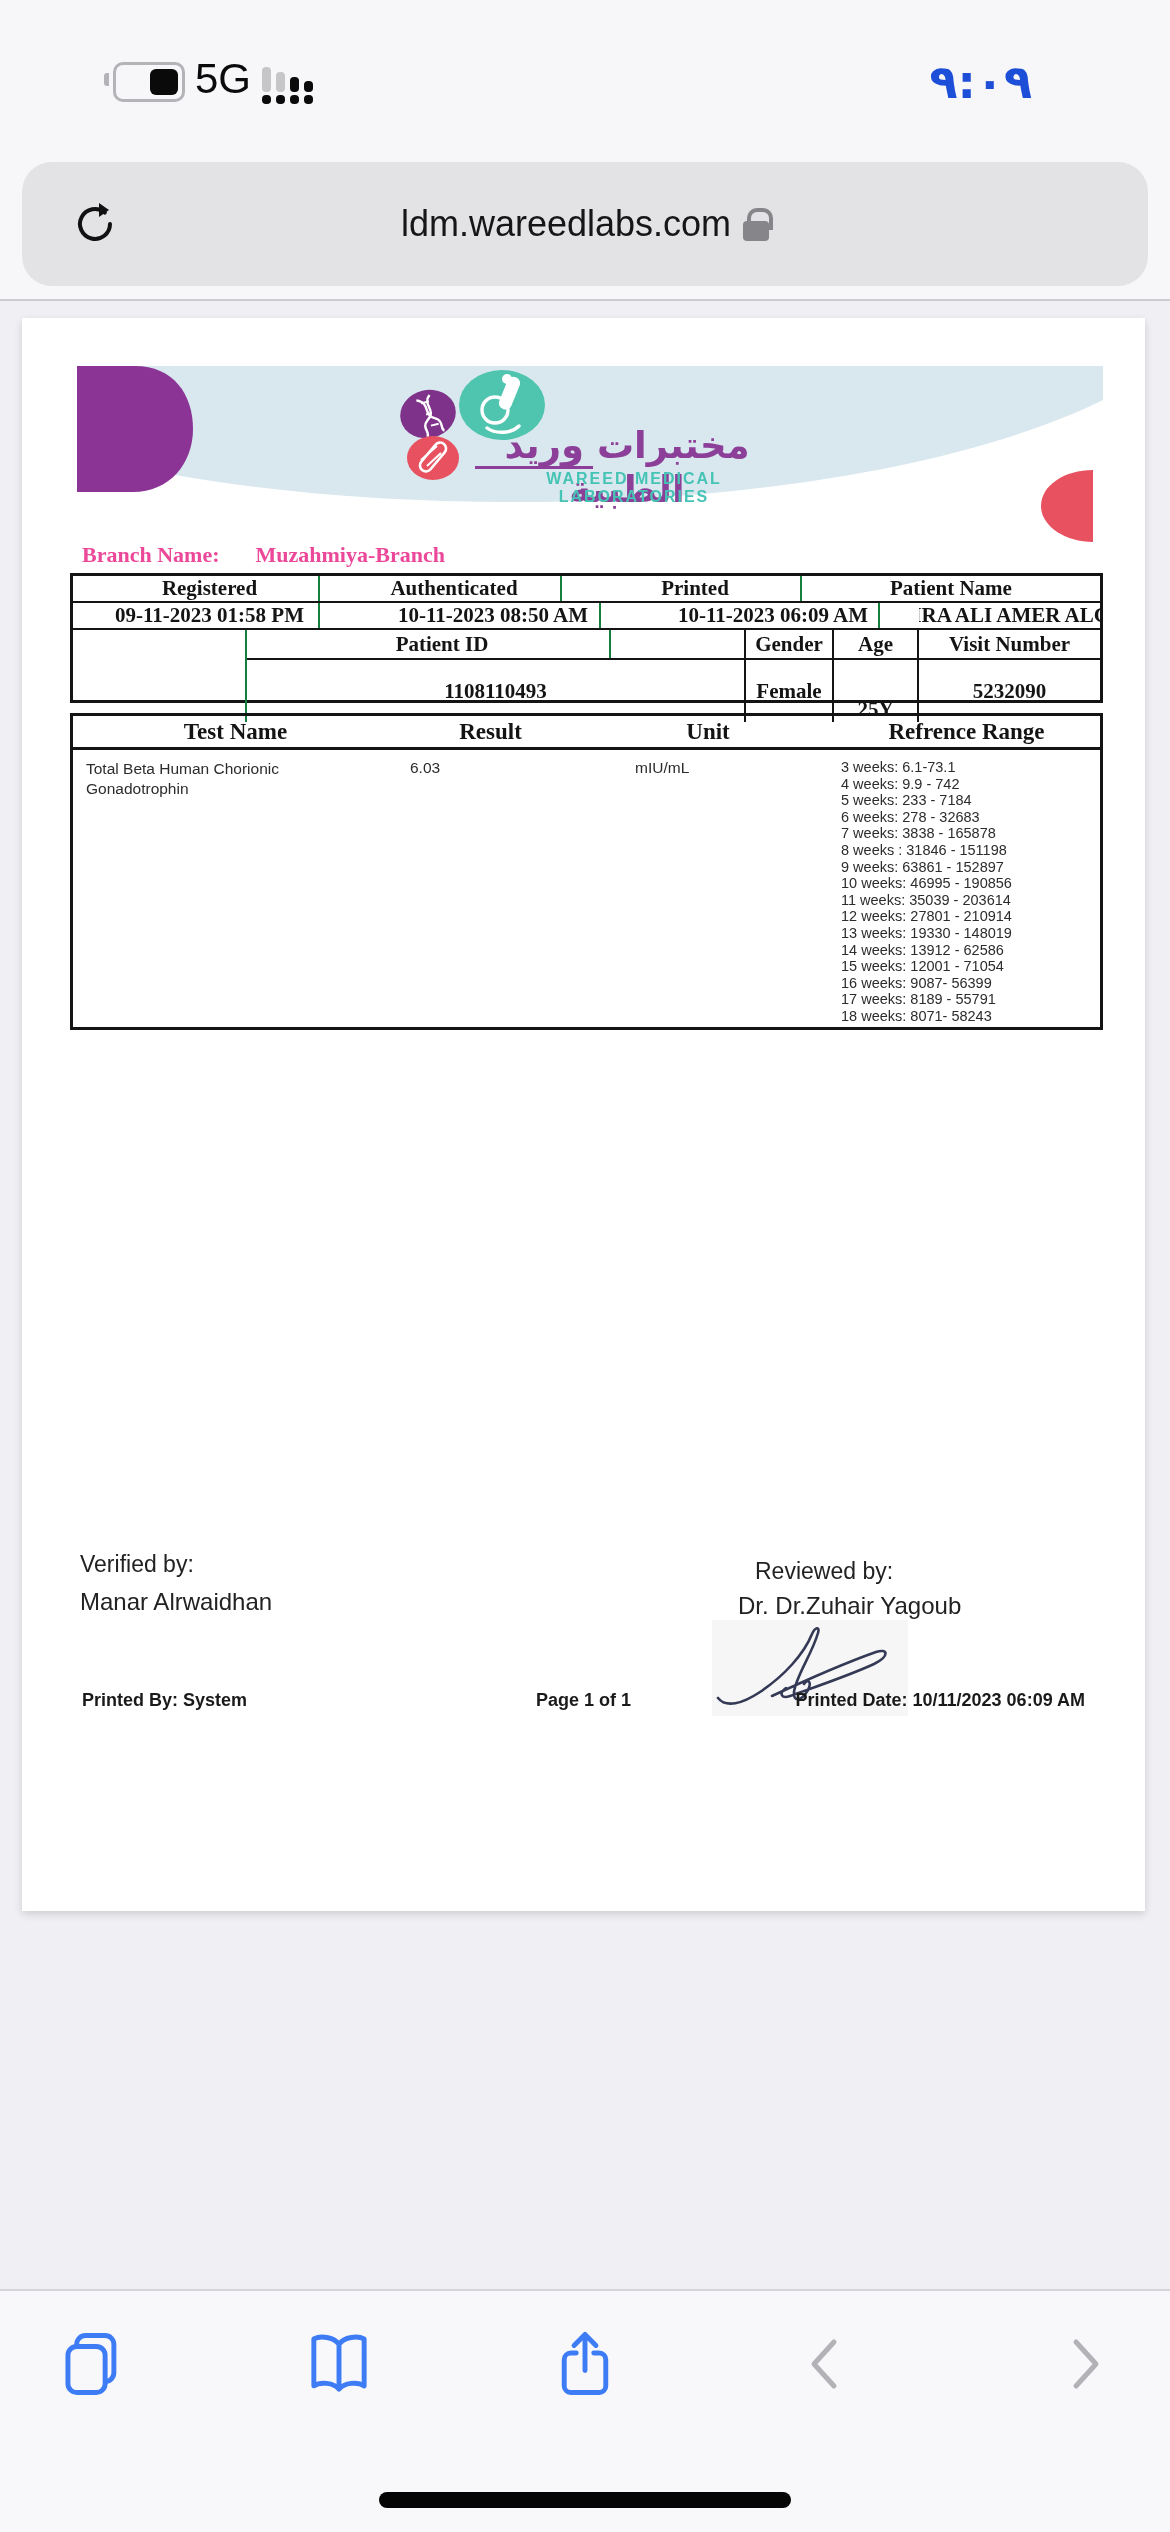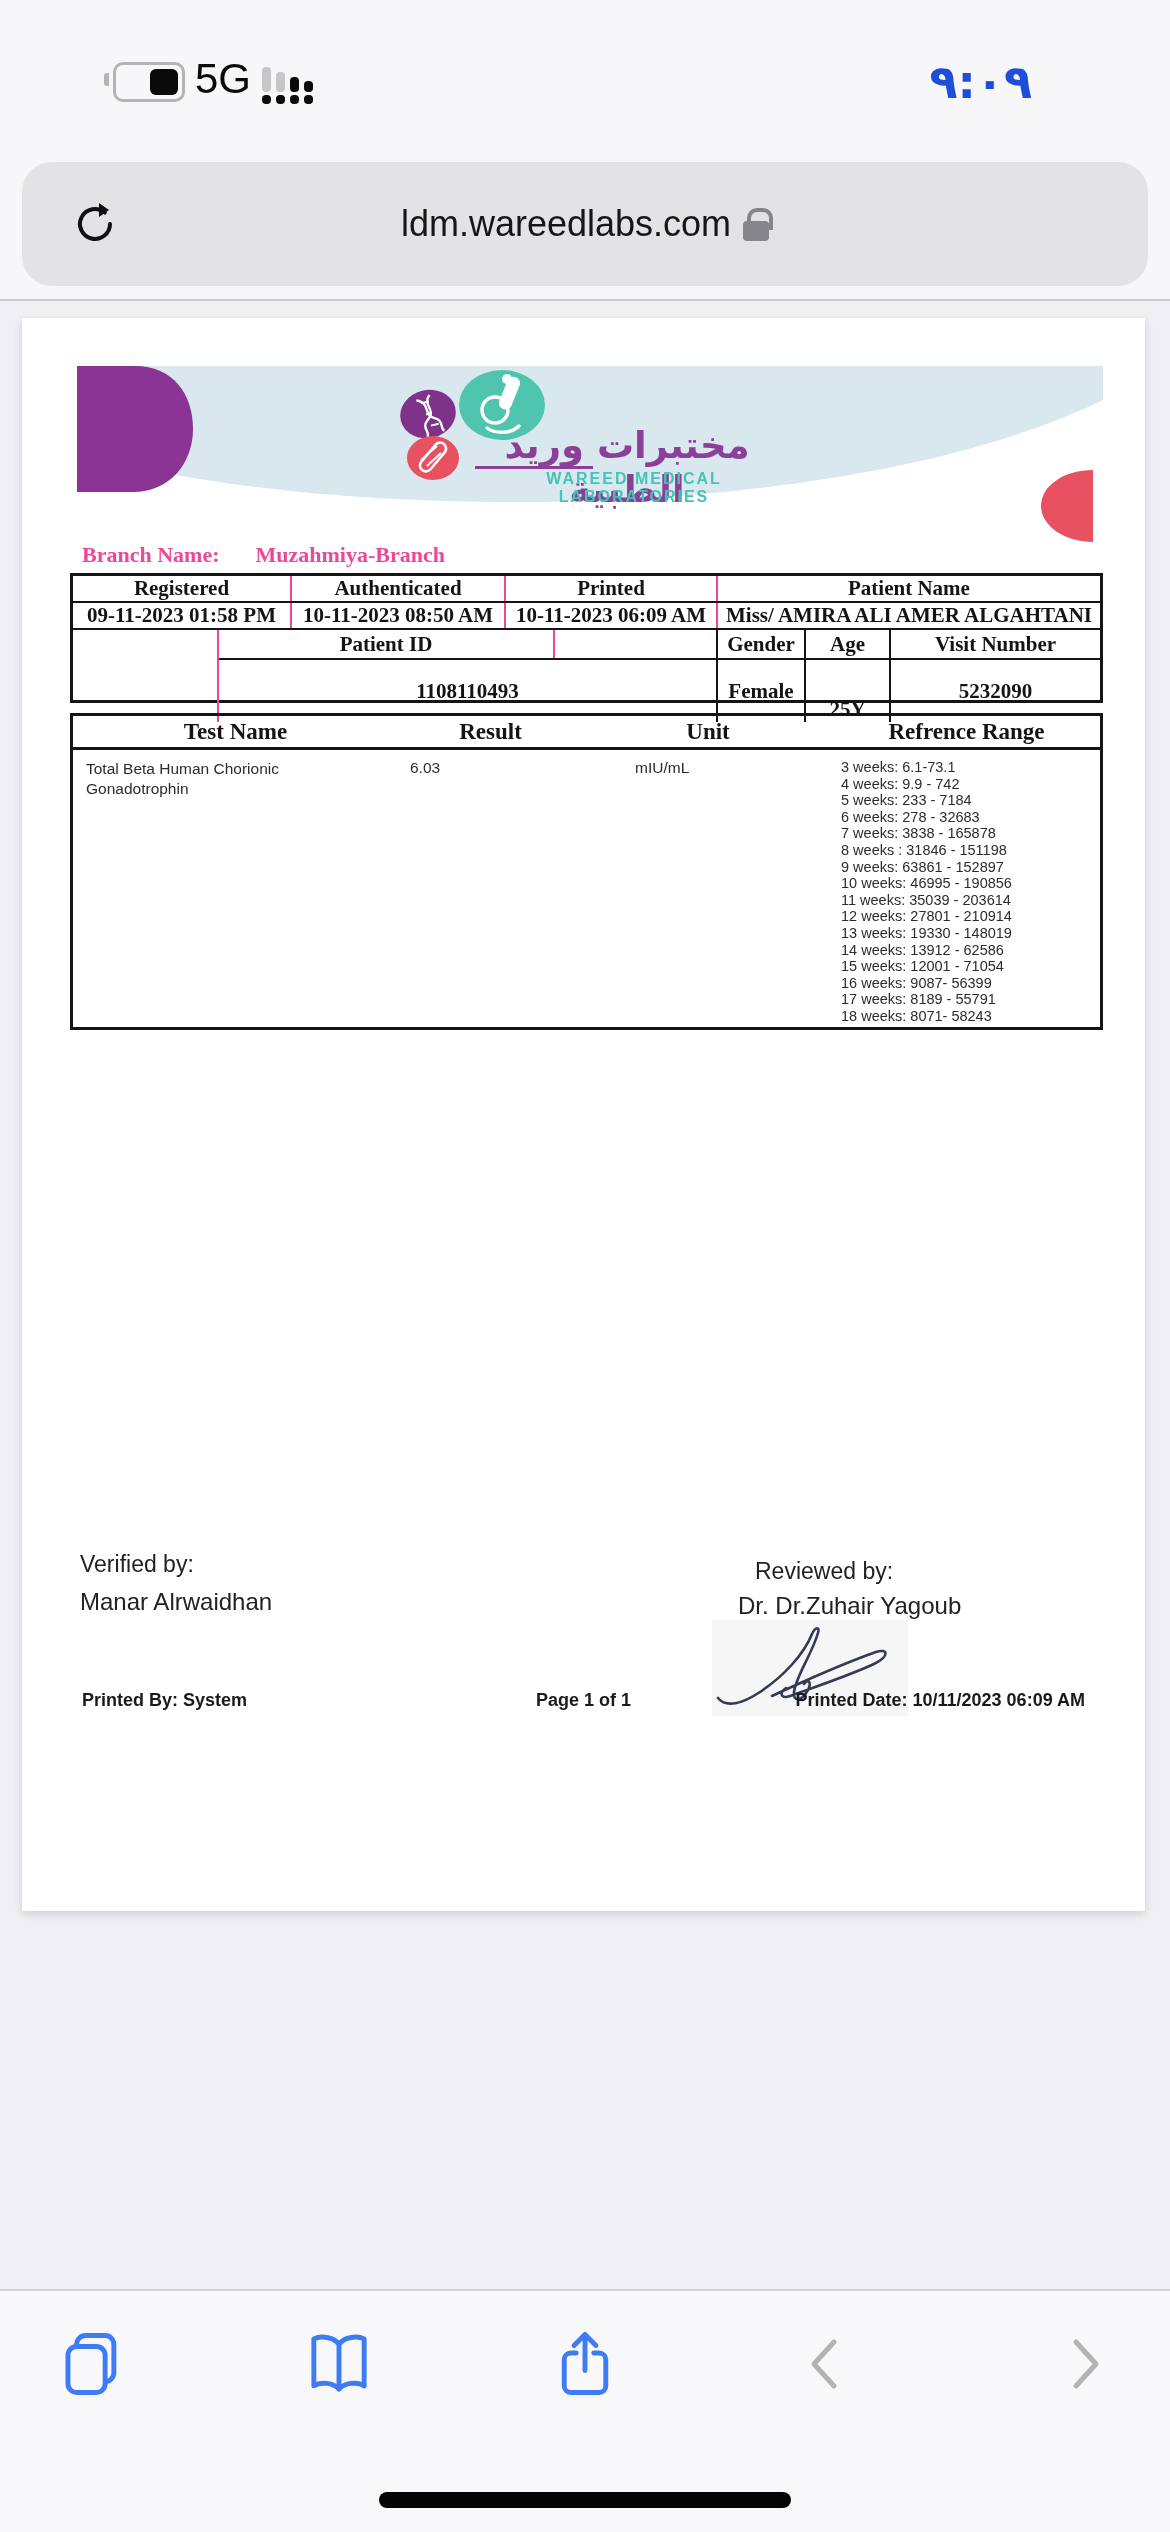--- a/index.html
+++ b/index.html
@@ -56,21 +56,21 @@
                font-weight:bold;font-size:22px;color:#ec4899;}
   .branch-line .val{margin-left:36px;}
 
   
   .t-serif{font-family:"Liberation Serif",serif;font-weight:bold;color:#141414;}
   .info-table{position:absolute;left:48px;top:255px;width:1033px;height:130px;border:3px solid #141414;
               box-sizing:border-box;display:flex;flex-direction:column;}
   .it-row{display:flex;box-sizing:border-box;}
   .it-cell{box-sizing:border-box;display:flex;align-items:center;justify-content:center;
            font-size:21px;overflow:hidden;white-space:nowrap;}
-  .br{border-right:2px solid #ec4899;}
+  .br{border-right:2px solid #15803d;margin-left:28px;}
   .bb{border-bottom:2px solid #141414;}
 
   .results-table{position:absolute;left:48px;top:395px;width:1033px;height:317px;border:3px solid #141414;
                  box-sizing:border-box;display:flex;flex-direction:column;}
   .rt-head{display:flex;height:34px;border-bottom:3px solid #141414;box-sizing:border-box;}
   .rt-head div{display:flex;align-items:center;justify-content:center;font-size:23px;}
   .rt-body{display:flex;flex:1;font-size:15.5px;color:#2c2c2c;}
   .rt-body .cell{box-sizing:border-box;padding-top:9px;}
   .pre{white-space:pre-line;}
   .ref-list{font-size:14.5px;line-height:16.6px;}
@@ -182,21 +182,21 @@
     <span>Branch Name:</span><span class="val">Muzahmiya-Branch</span>
   </div>
 
   <div class="info-table t-serif">
     <div class="it-row bb" style="height:32px;">
       <div class="it-cell br" style="width:219px;">Registered</div>
       <div class="it-cell br" style="width:214px;">Authenticated</div>
       <div class="it-cell br" style="width:212px;">Printed</div>
       <div class="it-cell" style="flex:1;">Patient Name</div>
     </div>
-    <div class="it-row bb" style="height:32px;">
+    <div class="it-row bb" style="height:32px;gap:39px;">
       <div class="it-cell br" style="width:219px;">09-11-2023 01:58 PM</div>
       <div class="it-cell br" style="width:214px;">10-11-2023 08:50 AM</div>
       <div class="it-cell br" style="width:212px;">10-11-2023 06:09 AM</div>
       <div class="it-cell" style="flex:1;">Miss/ AMIRA ALI AMER ALGAHTANI</div>
     </div>
     <div class="it-row" style="flex:1;">
       <div class="it-cell br" style="width:146px;"></div>
       <div style="width:499px;display:flex;flex-direction:column;box-sizing:border-box;border-right:2px solid #141414;">
         <div class="it-row bb" style="height:30px;">
           <div class="it-cell br" style="width:336px;">Patient ID</div>

